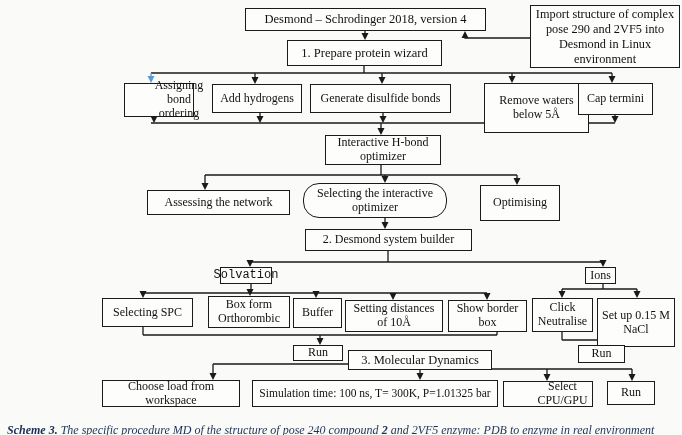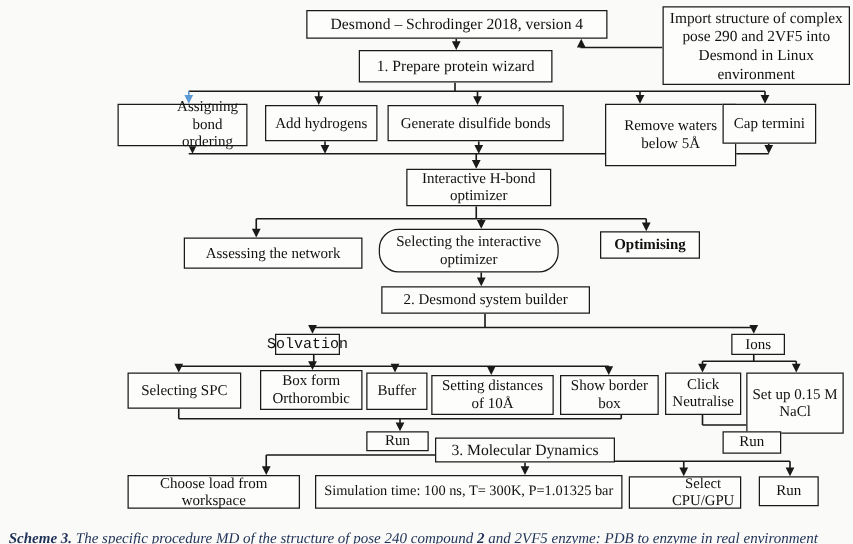--- a/index.html
+++ b/index.html
@@ -21,32 +21,32 @@
     display:flex;align-items:center;justify-content:center;
     text-align:center;
     font-size:12px;line-height:1.16;
     z-index:1;
     padding:1px 2px;
   }
   
   .n-desmond{left:245px;top:8px;width:241px;height:23px;font-size:12.5px;}
   .n-import{left:530px;top:5px;width:150px;height:63px;font-size:12.3px;line-height:1.22;}
   .n-prepare{left:287px;top:40px;width:155px;height:26px;font-size:12.5px;}
-  .n-assign{left:94px;top:83px;width:104px;height:34px;padding-left:42px;}
+  .n-assign{left:124px;top:83px;width:70px;height:34px;padding-left:42px;}
   .n-addh{left:212px;top:84px;width:90px;height:29px;}
   .n-gendis{left:310px;top:84px;width:141px;height:29px;}
   .n-remwater{left:458px;top:83px;width:105px;height:50px;margin-left:26px;}
   .n-capterm{left:578px;top:83px;width:75px;height:32px;}
   .n-hbond{left:325px;top:135px;width:116px;height:30px;}
   .n-assess{left:147px;top:190px;width:143px;height:25px;}
   .n-selint{left:303px;top:183px;width:144px;height:35px;border-radius:16px;}
-  .n-optim{left:480px;top:185px;width:80px;height:22px;font-weight:bold;}
+  .n-optim{left:480px;top:185px;width:80px;height:36px;}
   .n-builder{left:305px;top:229px;width:167px;height:22px;}
   .n-solvation{left:220px;top:267px;width:52px;height:17px;font-family:Liberation Mono, monospace;}
-  .n-ions{left:585px;top:267px;width:43px;height:17px;}
+  .n-ions{left:585px;top:267px;width:31px;height:17px;}
   .n-selspc{left:102px;top:298px;width:91px;height:29px;}
   .n-boxform{left:208px;top:296px;width:82px;height:32px;}
   .n-buffer{left:293px;top:298px;width:49px;height:30px;}
   .n-setdist{left:345px;top:300px;width:98px;height:32px;}
   .n-showborder{left:448px;top:300px;width:79px;height:32px;}
   .n-clickneut{left:532px;top:298px;width:61px;height:34px;}
   .n-setupnacl{left:597px;top:298px;width:78px;height:49px;}
   .n-run1{left:293px;top:345px;width:50px;height:16px;}
   .n-md{left:348px;top:350px;width:144px;height:20px;font-size:12.5px;}
   .n-run2{left:578px;top:345px;width:47px;height:18px;}

